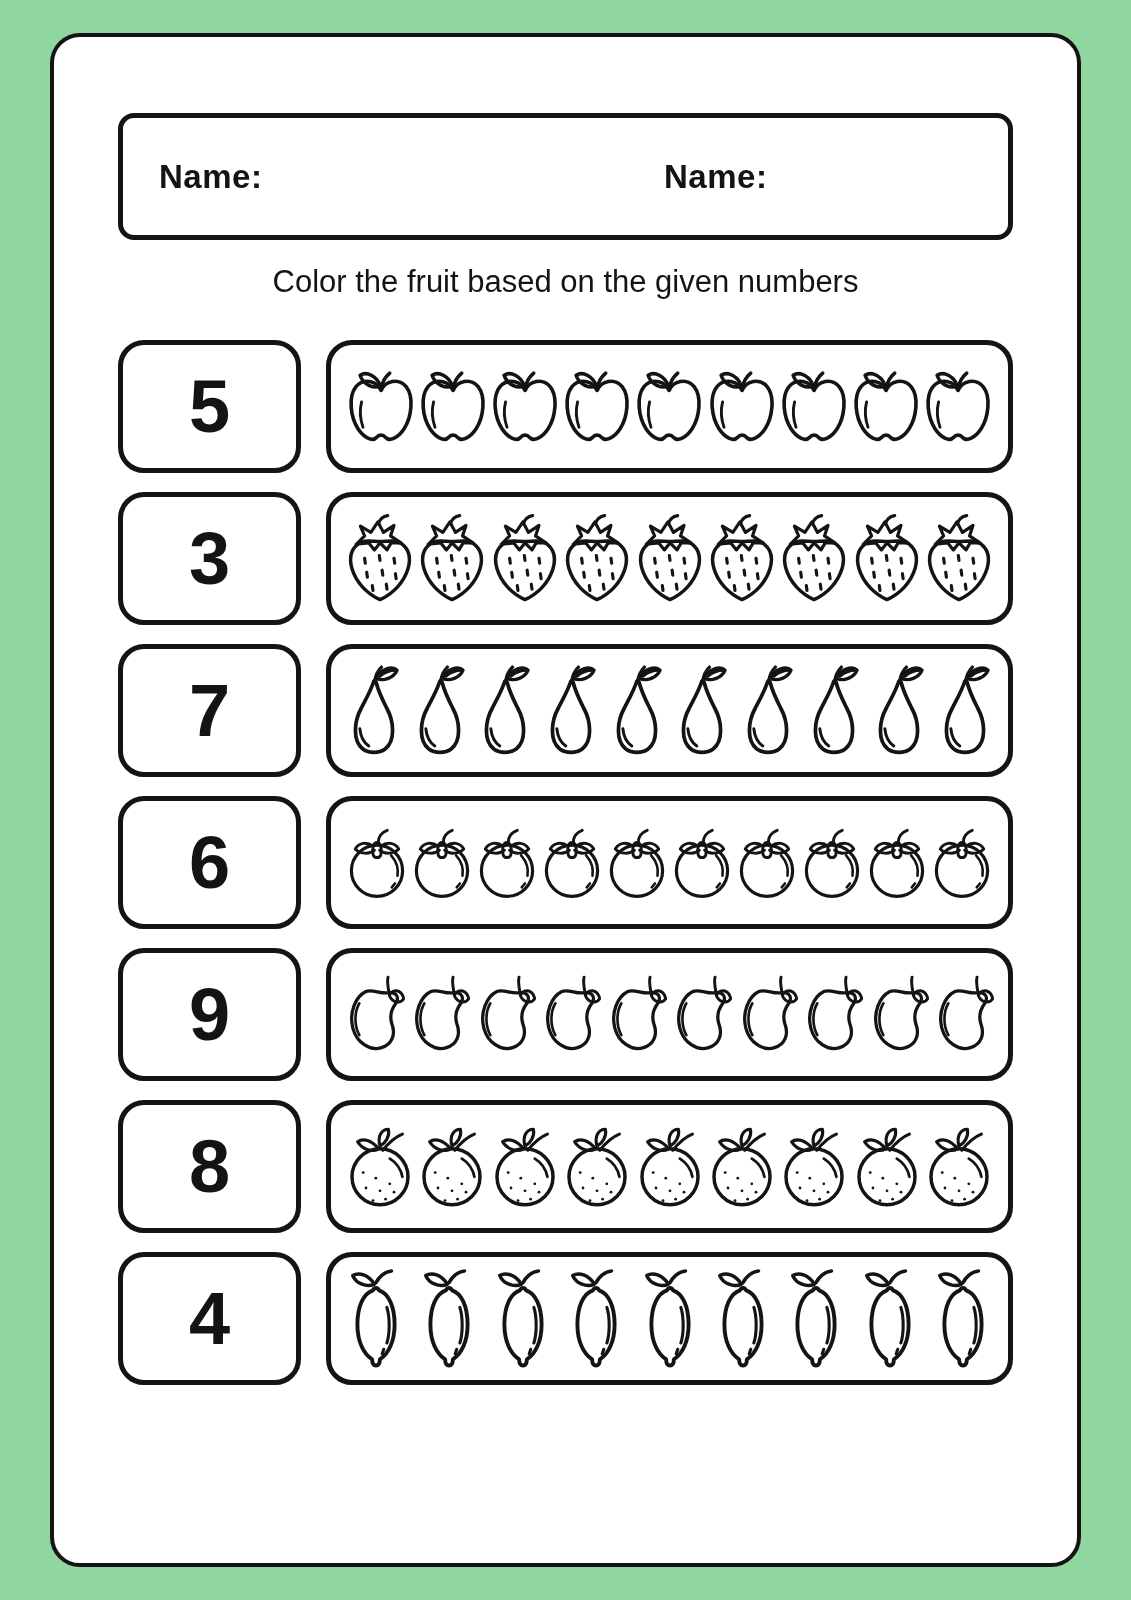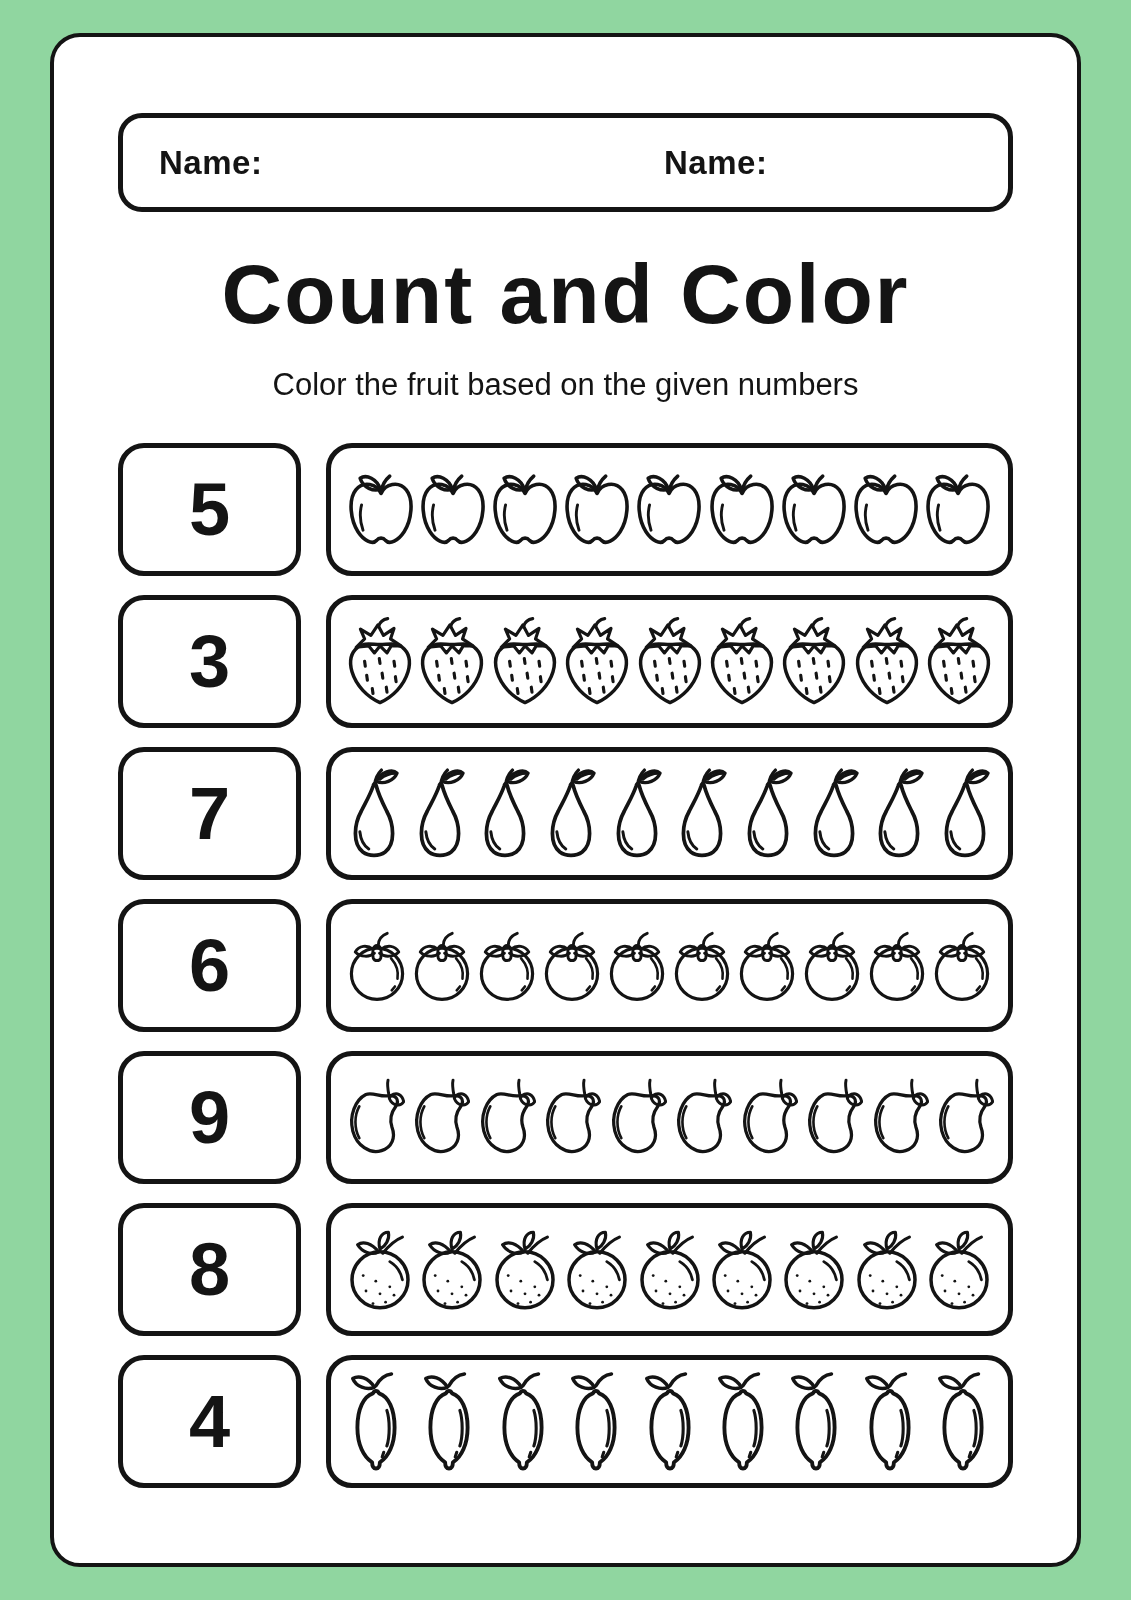--- a/index.html
+++ b/index.html
@@ -15,23 +15,23 @@
   .page{
     position:relative;
     margin:33px 50px;
     height:1534px;
     background:var(--paper);
     border:4px solid var(--ink);
     border-radius:30px;
     padding:76px 64px 0 64px;
   }
   .name-box{
-    height:99px;
+    height:127px;
     border:5px solid var(--ink);
-    border-radius:24px;
+    border-radius:16px;
     display:flex;
     align-items:center;
     padding:0 36px;
     font-size:33px;
     font-weight:600;
     letter-spacing:.5px;
   }
   .name-box .name-span{width:505px;}
   .title{
     margin-top:34px;
@@ -151,21 +151,20 @@
       <path class="ln" stroke-width="4" d="M50 104 L48 110"></path>
     </symbol>
   </defs>
 </svg>
 
 <div class="page">
   <div class="name-box">
     <span class="name-span">Name:</span>
     <span>Name:</span>
   </div>
-  <div class="title">Count and Color</div>
   <div class="subtitle">Color the fruit based on the given numbers</div>
   <div class="rows" id="rows">
       <div class="row">
         <div class="num-box">5</div>
         <div class="fruit-box">
           <svg class="fruit" width="74" height="102">
             <use href="#f-apple"></use>
           </svg>
           <svg class="fruit" width="74" height="102">
             <use href="#f-apple"></use>

